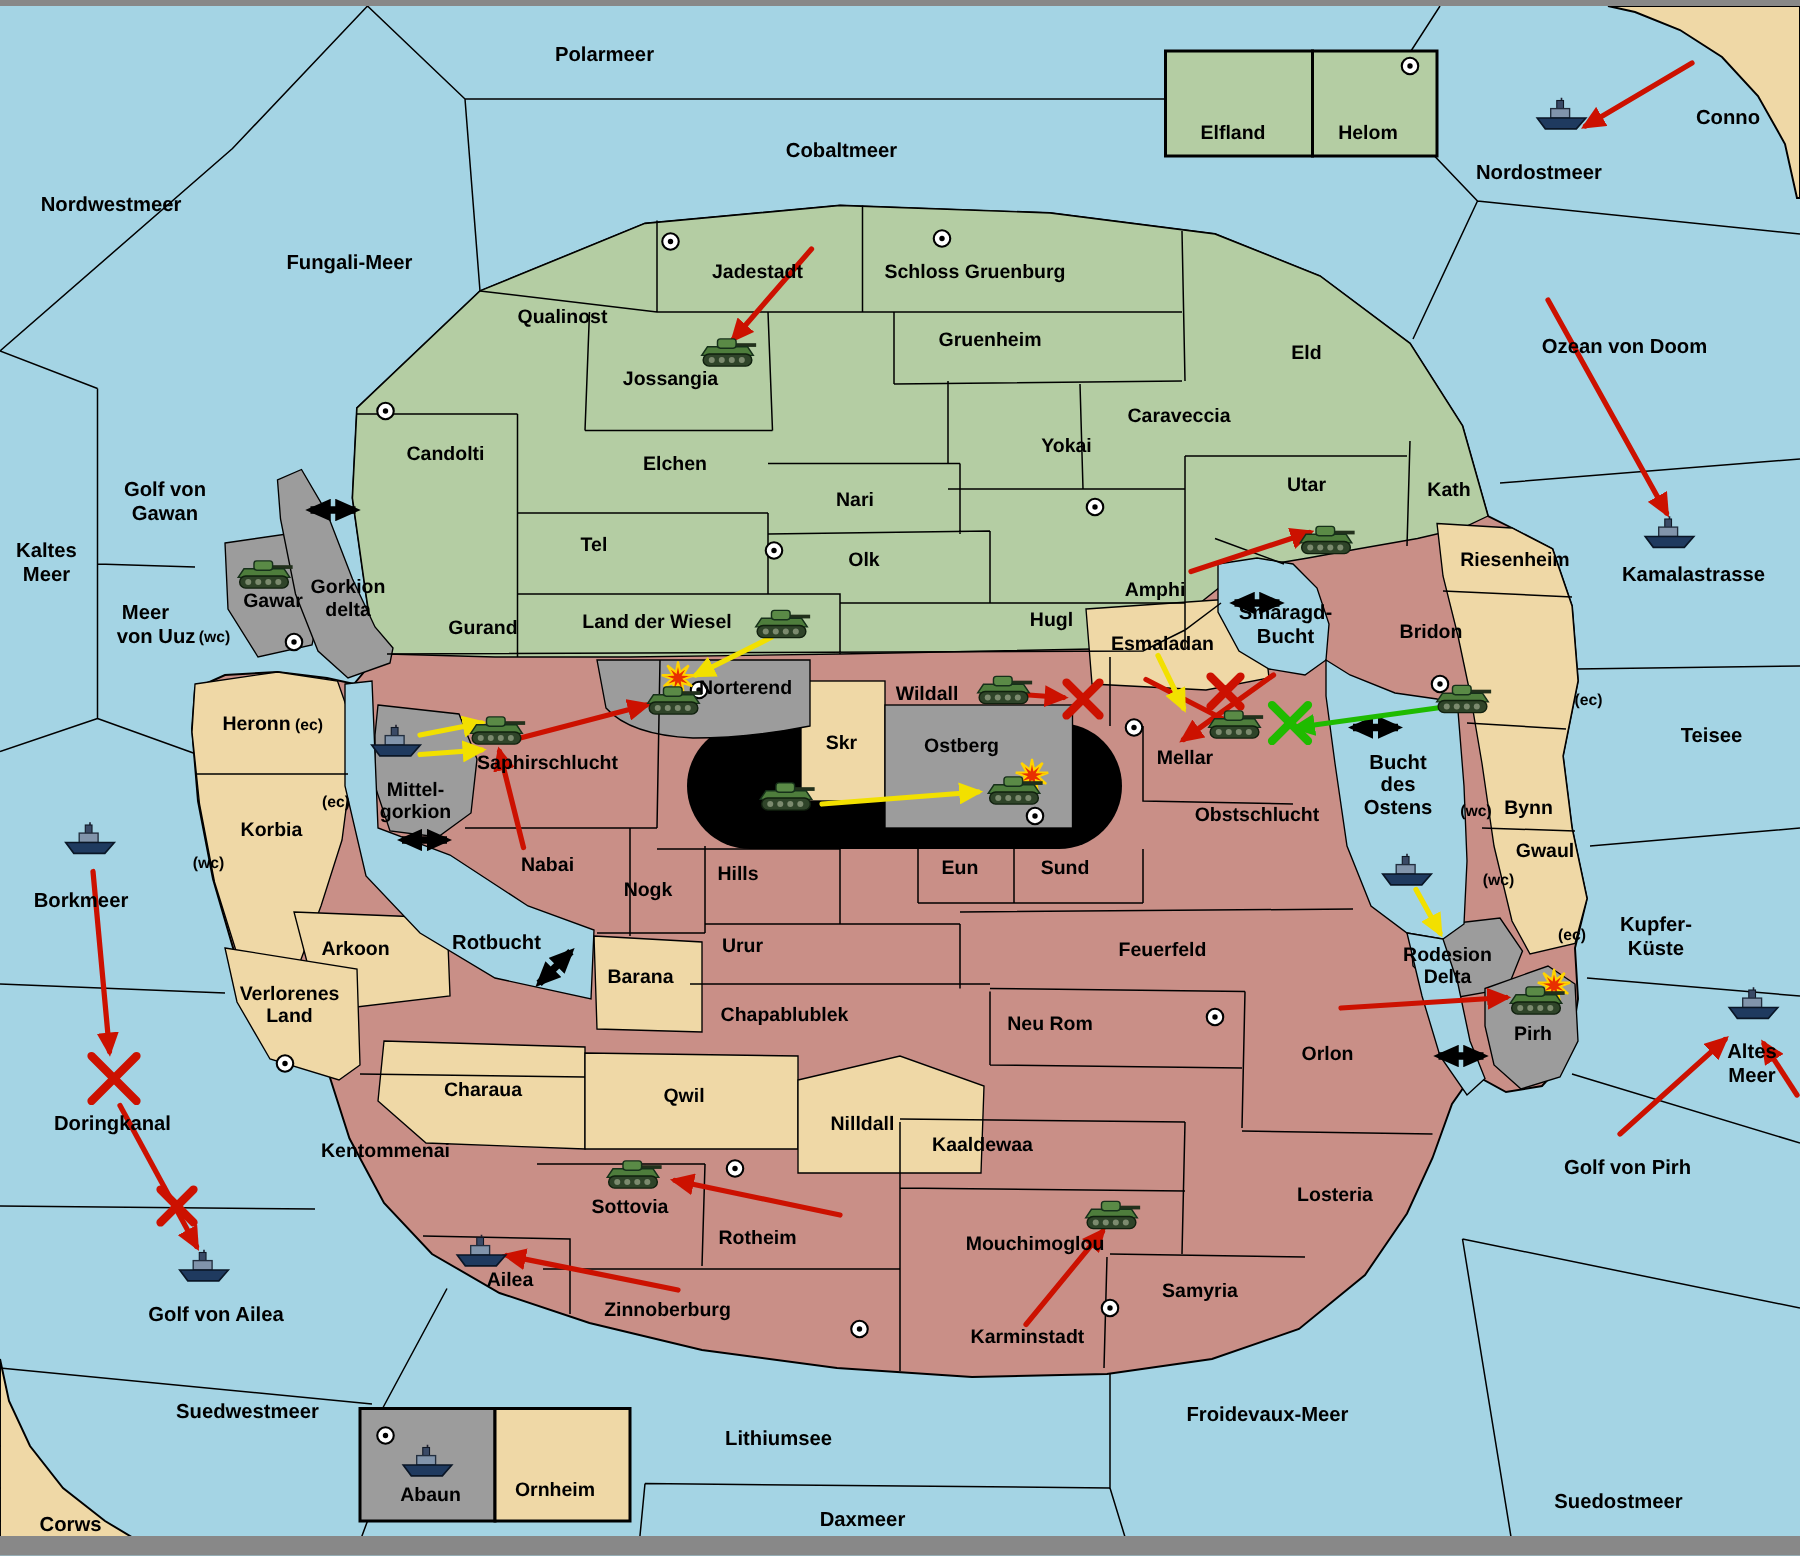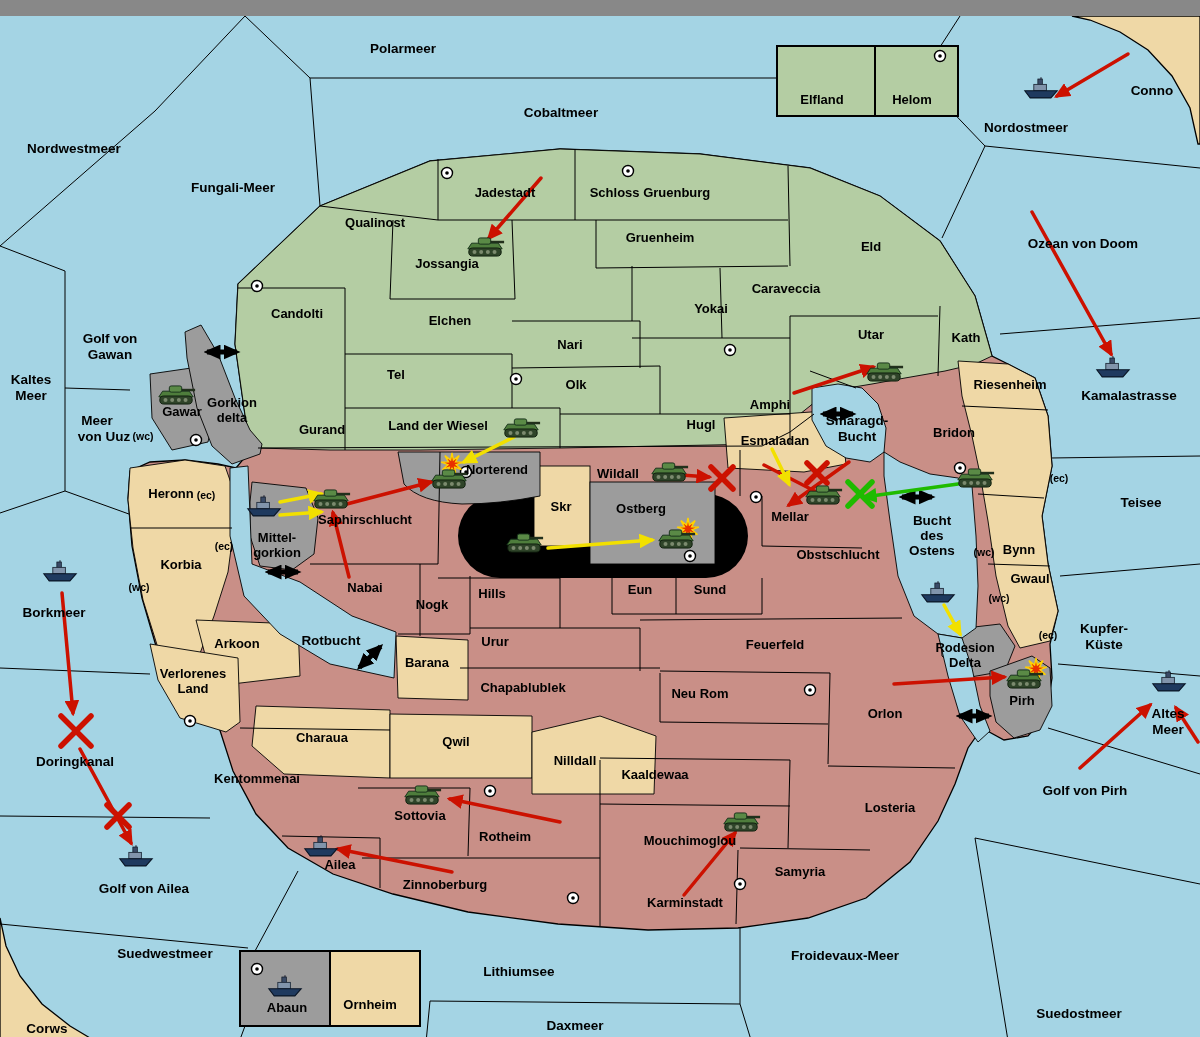--- a/index.html
+++ b/index.html
@@ -1,16 +1,16 @@
 <!DOCTYPE html>
 <html><head>
 <meta charset="utf-8">
 <style>
   html,body{margin:0;padding:0;background:#888;}
-  #map-wrap{width:1200px;height:1016px;position:relative;margin:16px auto;}
+  #map-wrap{width:1200px;height:1016px;position:relative;margin:4px auto;}
   svg{display:block;}
   .lbl{font-family:"Liberation Sans",sans-serif;font-weight:bold;fill:#000;
        text-anchor:middle;dominant-baseline:middle;pointer-events:none;}
   .sea{font-size:13.5px;}
   .land{font-size:13px;}
   .coast{font-size:10.5px;}
   .ord{fill:none;stroke-width:3.5;stroke-linecap:round;}
   .ord.red{stroke:#CC1100;}
   .ord.yellow{stroke:#F2E000;}
   .ord.green{stroke:#1FBB00;}

